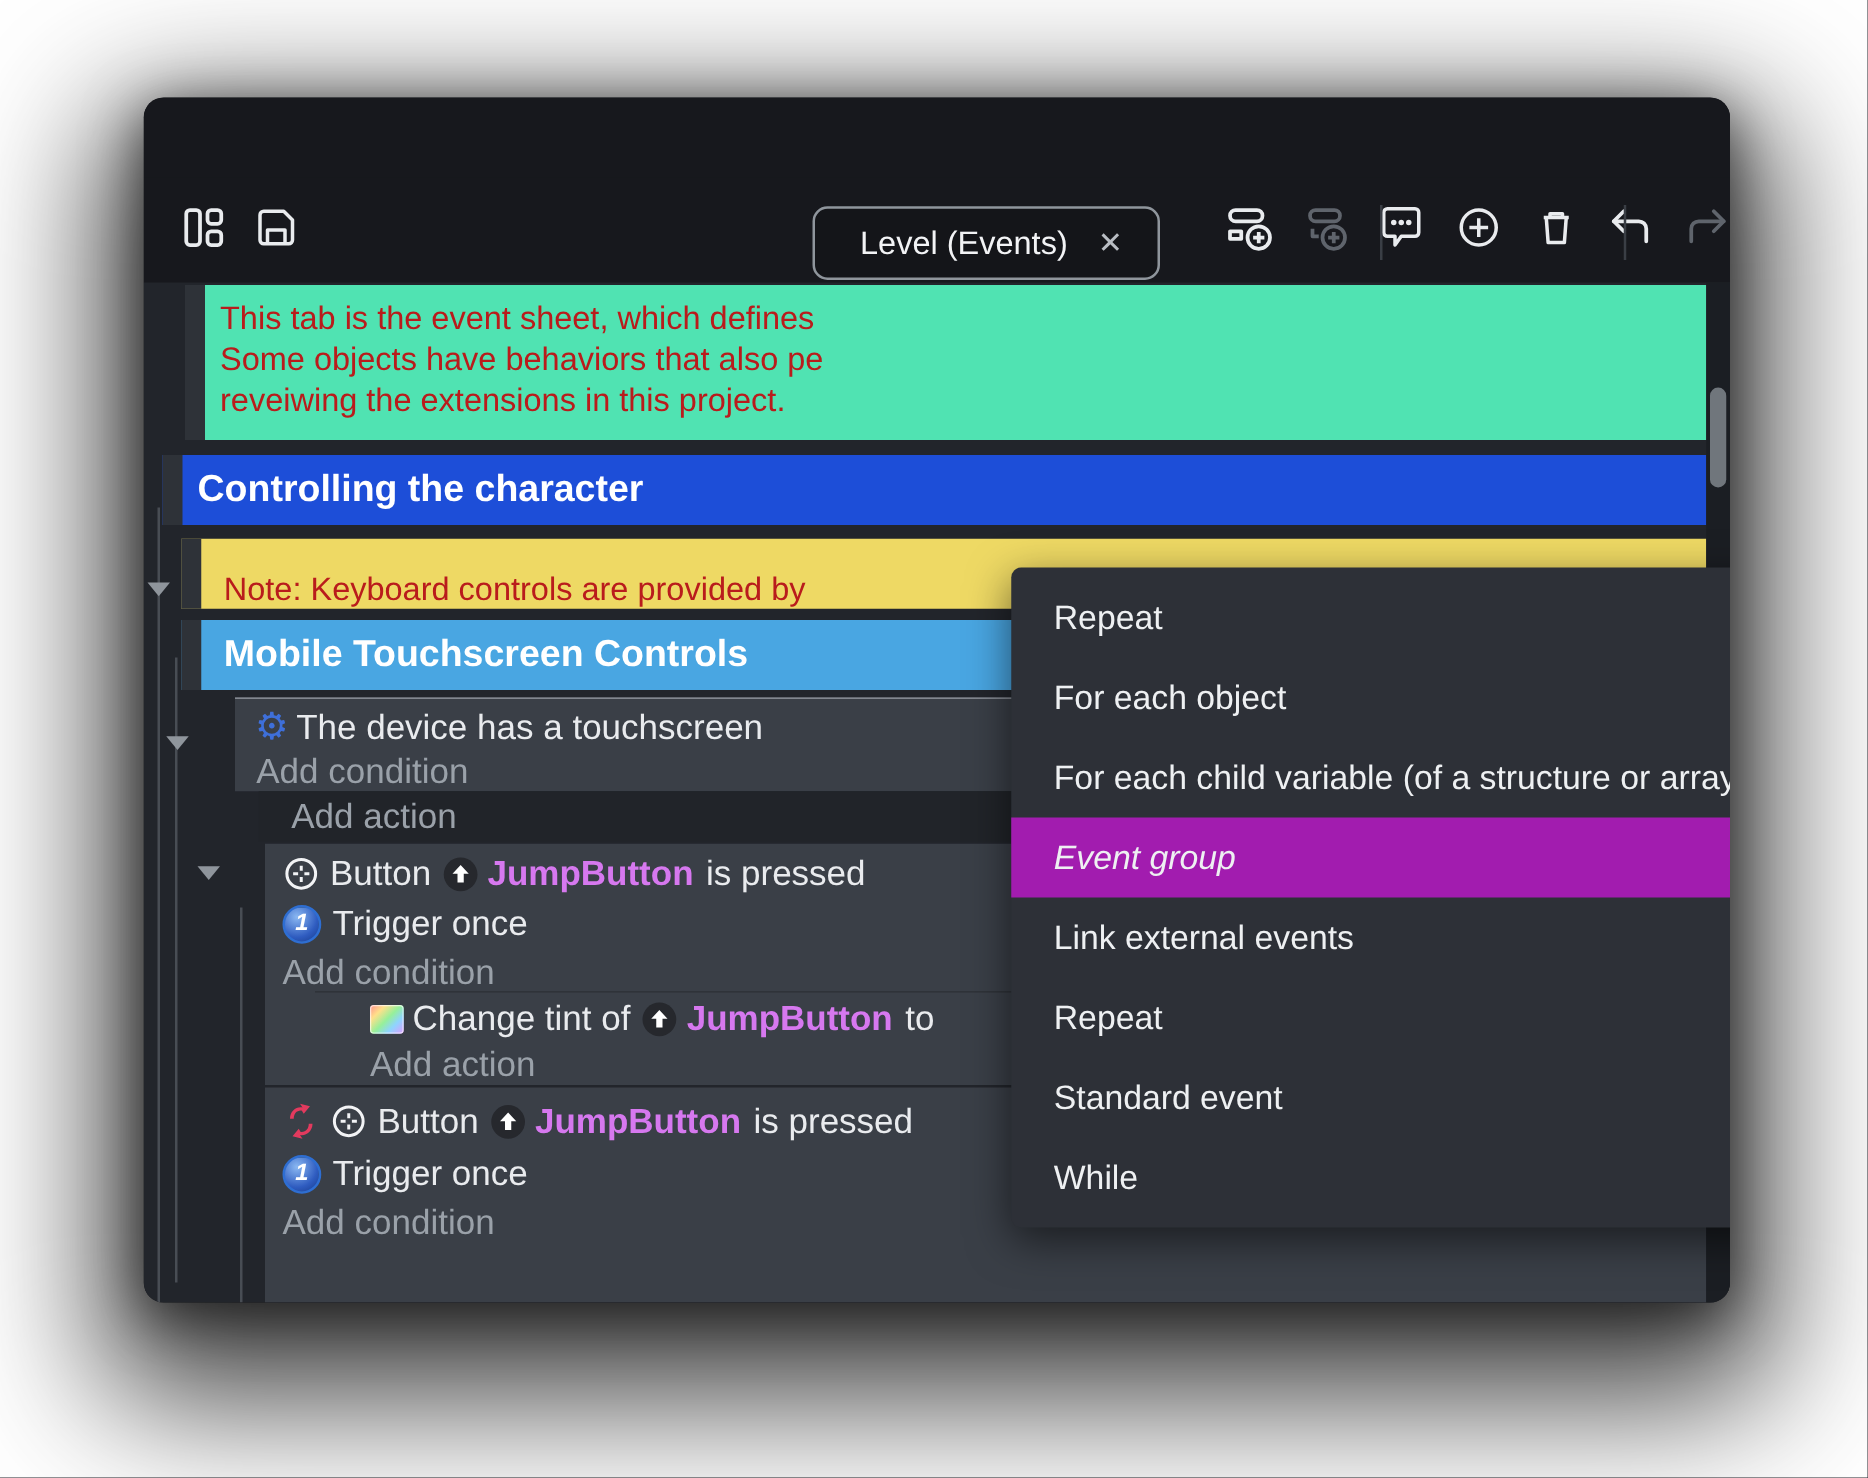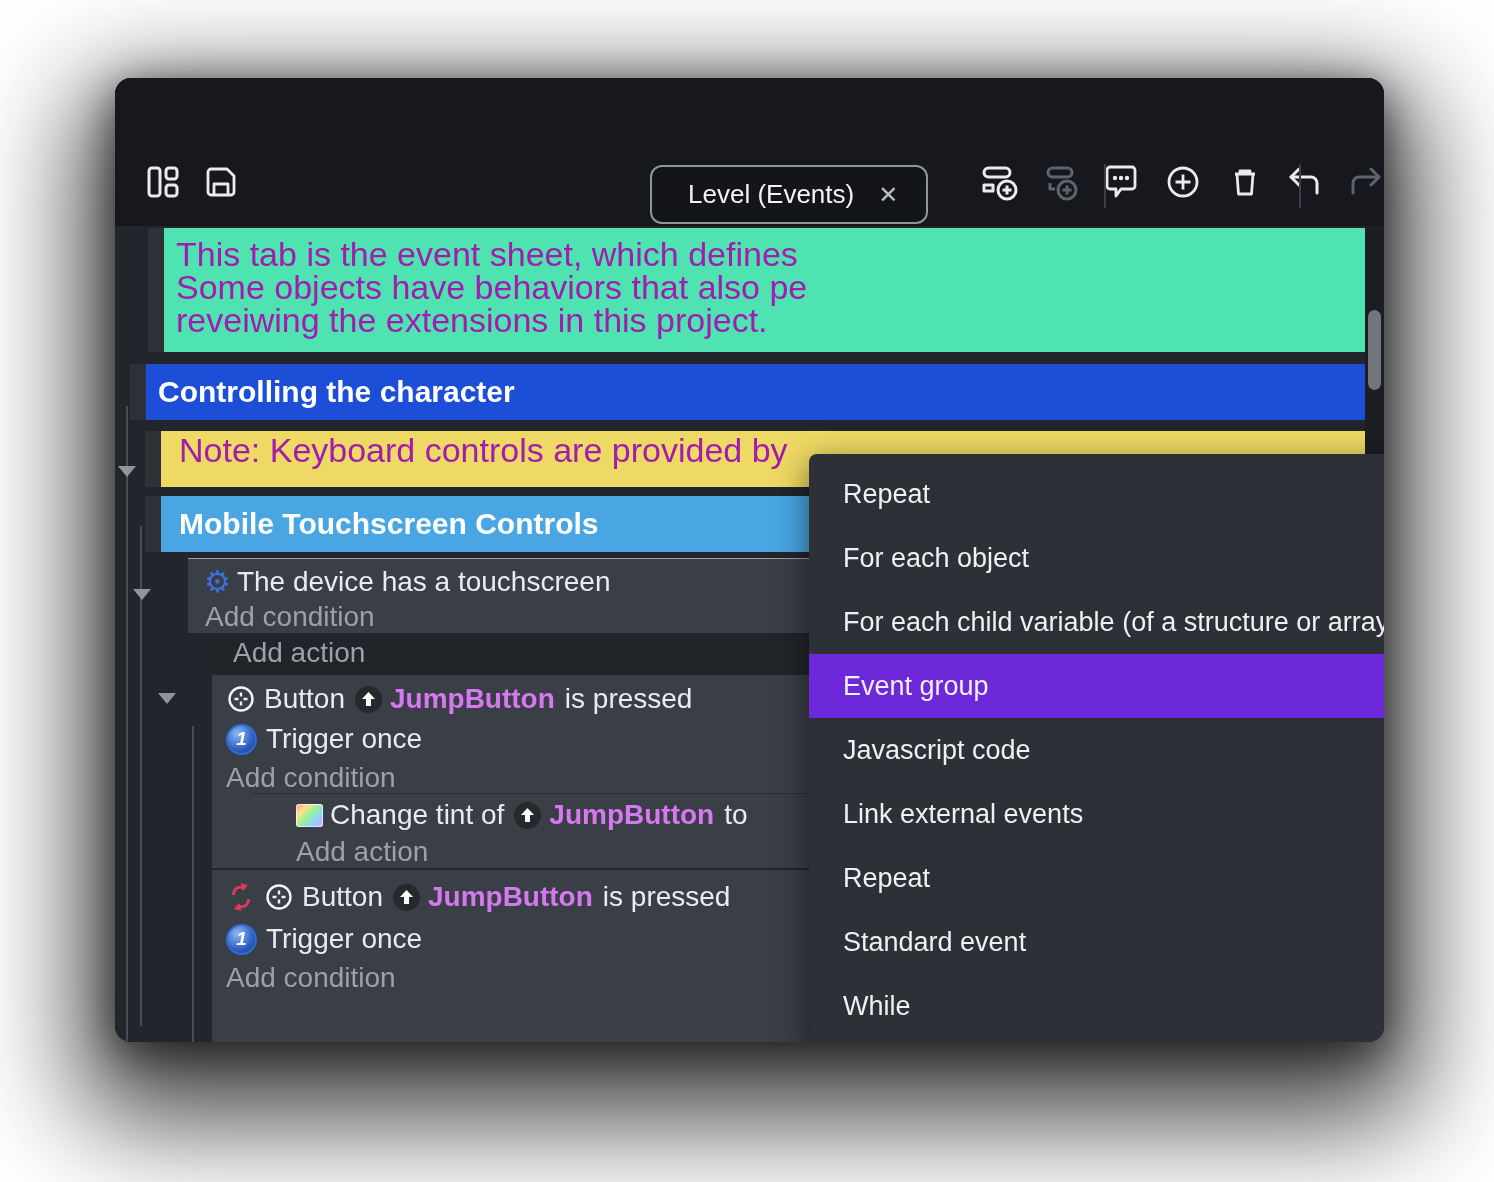--- a/index.html
+++ b/index.html
@@ -39,21 +39,21 @@
   .play-half{flex:1;display:flex;align-items:center;justify-content:center;height:100%;}
   .play-sep{width:2px;height:100%;background:#6f747b;}
   .globe-btn{
     position:absolute;left:714px;top:85px;width:86px;height:54px;border-radius:12px;
     display:flex;align-items:center;justify-content:center;
   }
   
   .content{position:absolute;left:0;top:148px;width:100%;height:816px;background:#22252b;}
   .row{position:absolute;white-space:nowrap;overflow:hidden;box-sizing:border-box;}
   .grp{font-weight:bold;font-size:30px;display:flex;align-items:center;}
-  .cmt{font-size:34px;color:#a21caf;}
+  .cmt{font-size:26px;color:#b91c1c;}
   .evt{background:#3a3f47;}
   .etext{font-size:28px;color:#e9ebee;display:flex;align-items:center;position:absolute;white-space:nowrap;}
   .gray{color:#9aa1a9;}
   .objname{font-weight:bold;}
   .chip{
     display:inline-flex;width:27px;height:27px;border-radius:50%;background:#26282d;
     align-items:center;justify-content:center;margin:0 8px 0 10px;flex:none;
   }
   .onecircle{
     display:inline-flex;width:27px;height:27px;border-radius:50%;flex:none;
@@ -71,21 +71,21 @@
   .guide{position:absolute;width:2px;background:#484d54;}
   
   .menu{
     position:absolute;left:694px;top:228px;width:656px;background:#2d3037;border-radius:8px;
     padding:8px 0;box-shadow:0 10px 34px rgba(0,0,0,.55);z-index:20;
   }
   .menu-item{
     height:64px;display:flex;align-items:center;padding:0 34px;
     color:#eef0f2;font-size:27px;white-space:nowrap;
   }
-  .menu-item.hl{background:#6d28d9;}
+  .menu-item.hl{background:#a21caf;font-style:italic;}
   .scroll-thumb{position:absolute;left:1253px;top:84px;width:13px;height:80px;border-radius:7px;background:#70767c;}
 </style>
 </head>
 <body>
 
 <div class="window">
 
   <div class="titlebar">
     <div class="light abs" style="left:155px;background:#f25a52;"></div>
     <div class="light abs" style="left:195px;background:#f5b83d;"></div>
@@ -253,21 +253,21 @@
     <div class="row cmt" style="left:33px;top:2px;width:1217px;height:124px;background:#50e3b2;border-left:16px solid #2e3238;padding:10px 0 0 12px;line-height:33px;">
       <div>This tab is the event sheet, which defines</div>
       <div>Some objects have behaviors that also pe</div>
       <div>reveiwing the extensions in this project.</div>
     </div>
 
     <div class="row grp" style="left:15px;top:138px;width:1235px;height:56px;background:#1d4ed8;border-left:16px solid #2e3238;color:#ffffff;padding-left:12px;">
       <span>Controlling the character</span>
     </div>
 
-    <div class="row cmt" style="left:30px;top:205px;width:1220px;height:56px;background:#eed964;border-left:16px solid #2e3238;display:flex;align-items:flex-start;padding-left:18px;">
+    <div class="row cmt" style="left:30px;top:205px;width:1220px;height:56px;background:#eed964;border-left:16px solid #2e3238;display:flex;align-items:flex-end;padding-left:18px;">
       <span>Note: Keyboard controls are provided by</span>
     </div>
 
     <div class="row grp" style="left:30px;top:270px;width:1220px;height:56px;background:#49a6e2;border-left:16px solid #2e3238;color:#ffffff;padding-left:18px;">
       <span>Mobile Touchscreen Controls</span>
     </div>
 
     <div class="row evt" style="left:73px;top:332px;width:1177px;height:75px;border-top:1px solid #9aa0a8;">
       <div class="etext" style="left:16px;top:7px;">
         <span class="gear">⚙</span>
@@ -358,21 +358,20 @@
     </div>
 
     <div class="abs" style="left:1250px;top:0;width:19px;height:816px;background:#1b1e23;"></div>
     <div class="scroll-thumb"></div>
 
     <div class="menu" id="menu">
         <div class="menu-item">Repeat</div>
         <div class="menu-item">For each object</div>
         <div class="menu-item">For each child variable (of a structure or array)</div>
         <div class="menu-item hl">Event group</div>
-        <div class="menu-item">Javascript code</div>
         <div class="menu-item">Link external events</div>
         <div class="menu-item">Repeat</div>
         <div class="menu-item">Standard event</div>
         <div class="menu-item">While</div>
       </div>
   </div>
 
 </div>
 
 </body></html>

